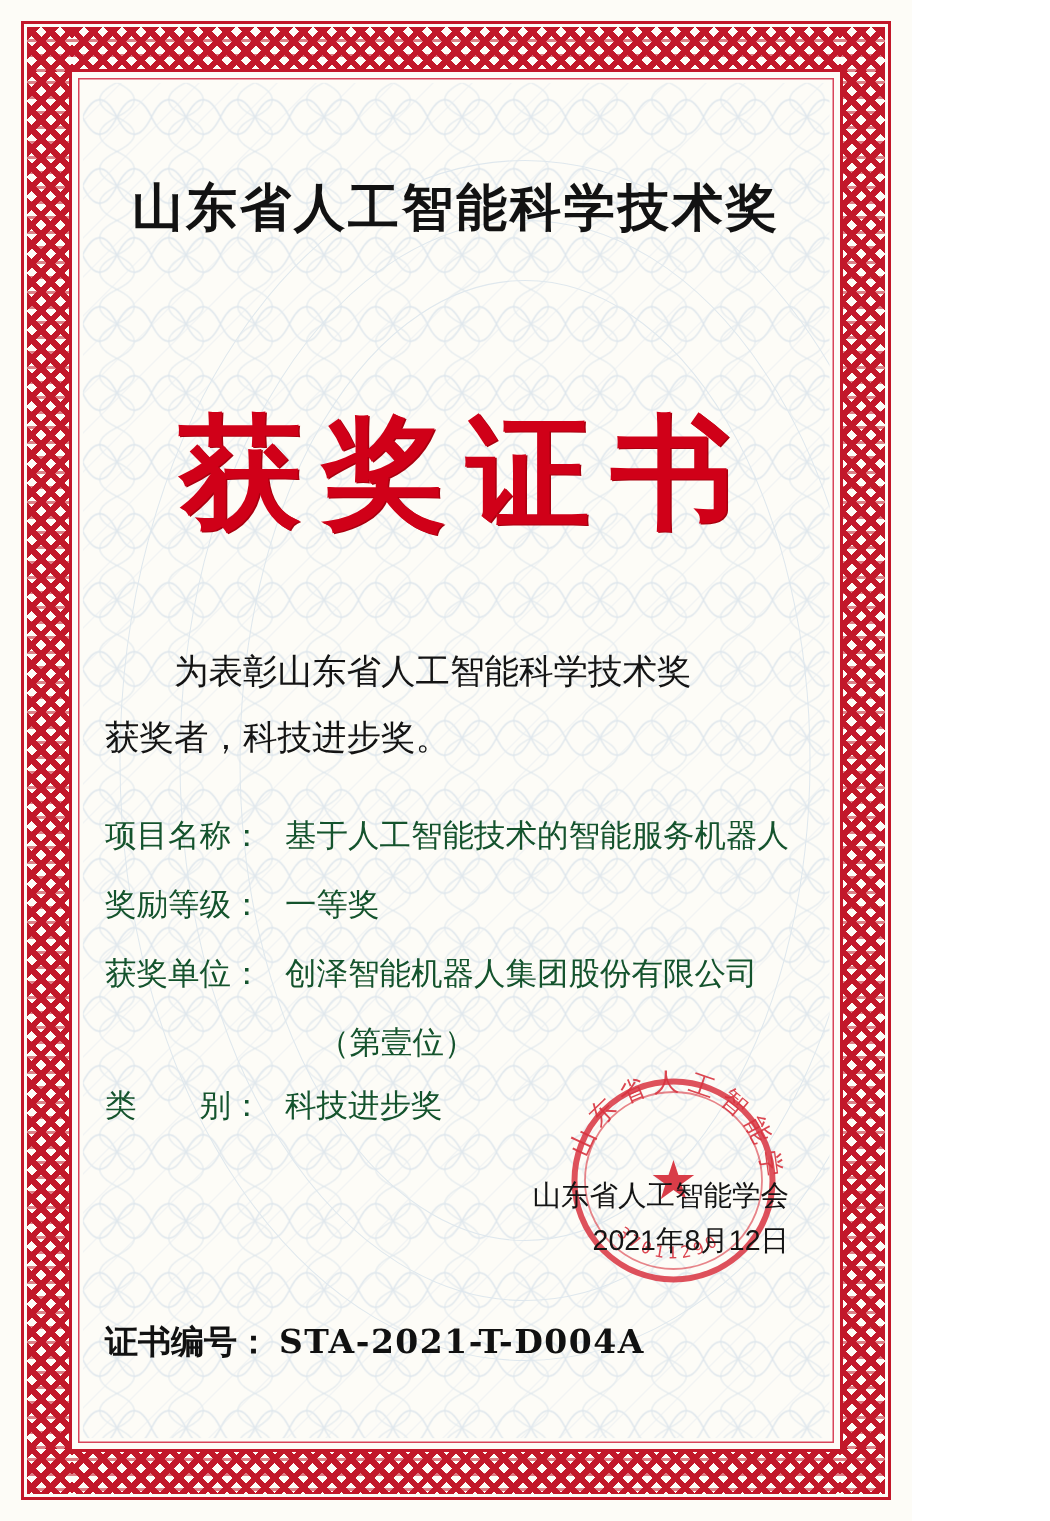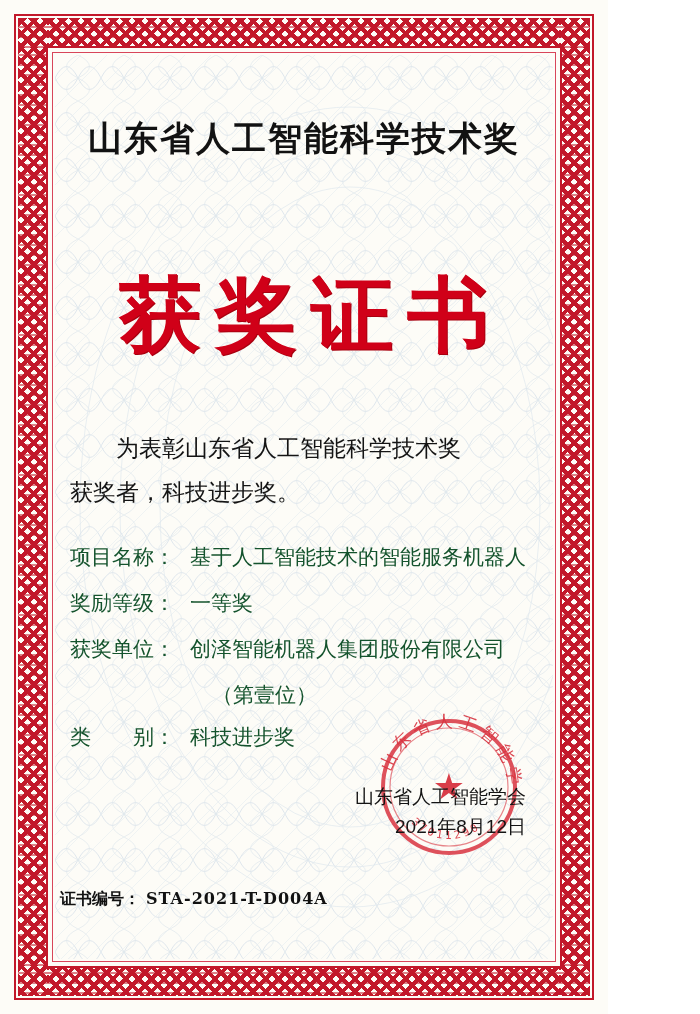--- a/index.html
+++ b/index.html
@@ -190,23 +190,23 @@
     position: absolute;
     right: 26px;
     bottom: 148px;
     font-size: 19px;
     color: #141414;
     font-family: "DejaVu Serif", "Liberation Serif", serif;
   }
 
   .cert-no {
     position: absolute;
-    left: 4px;
+    left: 14px;
     bottom: 48px;
-    font-size: 16px;
+    font-size: 22px;
     font-weight: 700;
     color: #111111;
     font-family: "DejaVu Serif", "Liberation Serif", serif;
   }
   .cert-no-label { margin-right: 6px; }
   .cert-no-value { letter-spacing: 1px; }
 </style>
 </head>
 <body>
 

